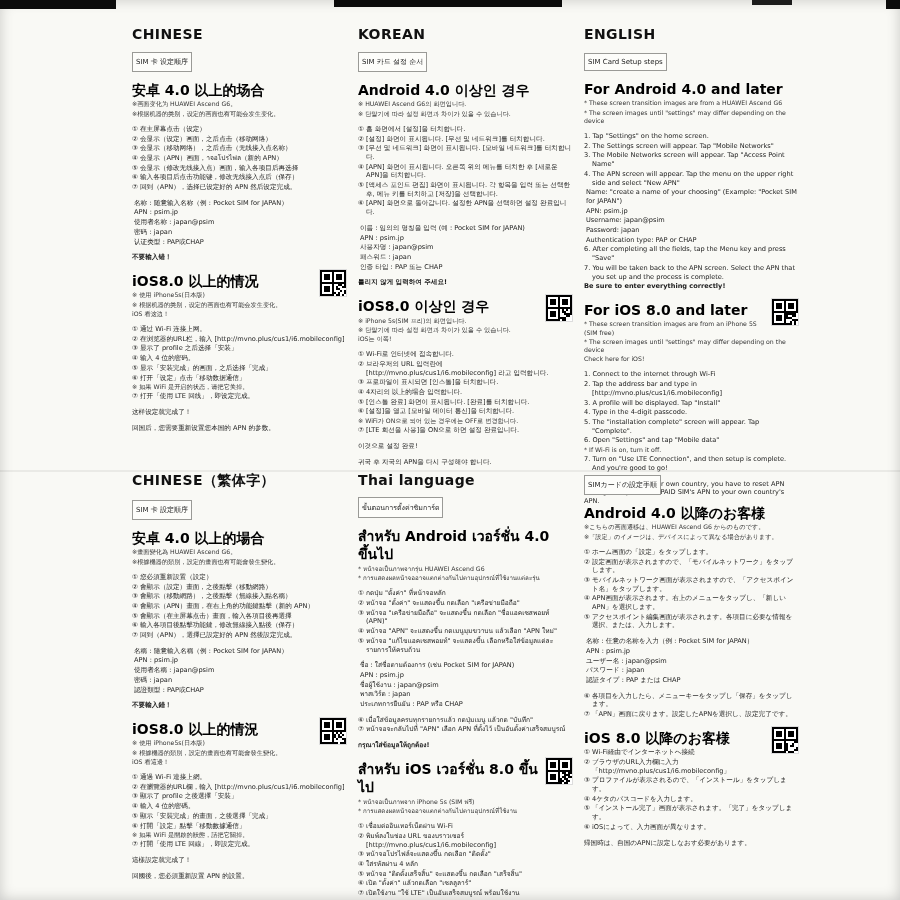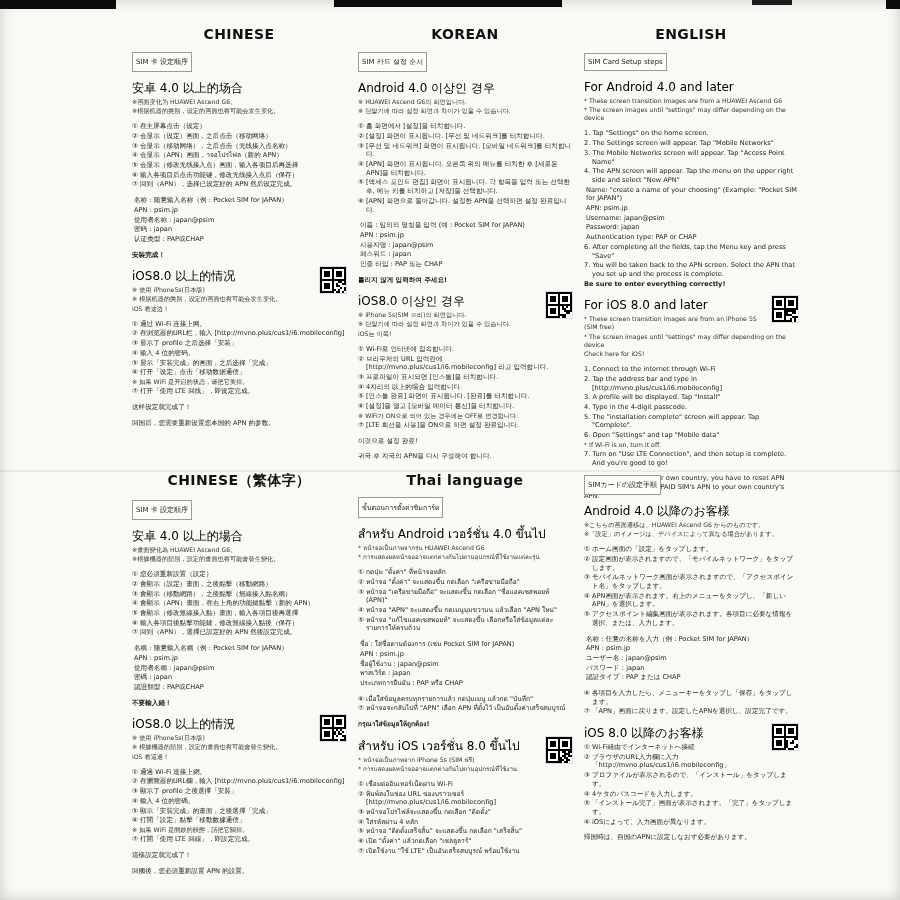--- a/index.html
+++ b/index.html
@@ -21,31 +21,31 @@
   .a4 { left: 886px; width: 14px;  height: 9px; }
   .fold { position:absolute; left:0; right:0; top:470px; height:2px; background:rgba(0,0,0,.06); }
 
   .sheet { position: absolute; inset: 0; }
   .row { display: flex; gap: 12px; padding: 0 102px 0 132px; box-sizing: border-box; }
   .row-top { margin-top: 26px; height: 436px; }
   .row-bottom { margin-top: 10px; }
 
   .col { flex: 1 1 0; min-width: 0; }
   .col-title {
-    font-size: 14px; font-weight: bold; text-align: center;
+    font-size: 14px; font-weight: bold; 
     margin: 0 0 7px 0; letter-spacing: .4px; color: #111;
   }
   .tag {
     display: inline-block; font-size: 7px; color: #222;
     border: 1px solid #9a9a96; padding: 4px 3px; margin-bottom: 5px;
     background: #fdfdfa;
   }
   .blocks { }
   .blk { font-size: 6.6px; line-height: 1.32; color: #1b1b1b; margin: 1px 0; }
-  .h    { font-size: 12px; font-weight: normal; margin-top: 4px; color:#000; }
+  .h    { font-size: 14px; font-weight: bold; margin-top: 4px; color:#000; }
   .note { font-size: 6.2px; color: #333; }
   .step { padding-left: 8px; text-indent: -8px; }
   .field{ margin-left: 2px; }
   .warn { font-weight: bold; }
   .end  { }
   .gap  { height: 5px; }
   .qr   { float: right; width: 26px; height: 26px; margin: 2px 0 2px 5px; }
   .qr svg { display:block; width: 26px; height: 26px; outline: 1px solid #ddd; }
 </style>
 </head>
@@ -75,21 +75,21 @@
           <div class="blk step">⑤ 会显示（修改无线接入点）画面，输入各项目后再选择</div>
           <div class="blk step">⑥ 输入各项目后点击功能键，修改无线接入点后（保存）</div>
           <div class="blk step">⑦ 回到（APN），选择已设定好的 APN 然后设定完成。</div>
           <div class="gap"></div>
           <div class="blk field">名称：随意输入名称（例：Pocket SIM for JAPAN）</div>
           <div class="blk field">APN：psim.jp</div>
           <div class="blk field">使用者名称：japan@psim</div>
           <div class="blk field">密码：japan</div>
           <div class="blk field">认证类型：PAP或CHAP</div>
           <div class="gap"></div>
-          <div class="blk warn">安裝完成！</div>
+          <div class="blk warn">不要输入错！</div>
           <div class="gap"></div>
           <div class="qr">
             <svg viewBox="0 0 26 26">
               <rect width="100%" height="100%" fill="#fff"></rect>
               <rect x="18" y="14" width="2" height="2" fill="#000"></rect>
               <rect x="20" y="14" width="2" height="2" fill="#000"></rect>
               <rect x="24" y="14" width="2" height="2" fill="#000"></rect>
               <rect x="16" y="16" width="2" height="2" fill="#000"></rect>
               <rect x="22" y="16" width="2" height="2" fill="#000"></rect>
               <rect x="24" y="16" width="2" height="2" fill="#000"></rect>
@@ -287,21 +287,21 @@
     <div class="tag">SIM 卡 設定順序</div>
     <div class="blocks">
           <div class="blk h">安卓 4.0 以上的場合</div>
           <div class="blk note">※畫面變化為 HUAWEI Ascend G6。</div>
           <div class="blk note">※根據機器的類別，設定的畫面也有可能會發生變化。</div>
           <div class="gap"></div>
           <div class="blk step">① 您必須重新設置（設定）</div>
           <div class="blk step">② 會顯示（設定）畫面，之後點擊（移動網路）</div>
           <div class="blk step">③ 會顯示（移動網路），之後點擊（無線接入點名稱）</div>
           <div class="blk step">④ 會顯示（APN）畫面，在右上角的功能鍵點擊（新的 APN）</div>
-          <div class="blk step">⑤ 會顯示（修改無線接入點）畫面，輸入各項目後再選擇</div>
+          <div class="blk step">⑤ 會顯示（在主屏幕点击）畫面，輸入各項目後再選擇</div>
           <div class="blk step">⑥ 輸入各項目後點擊功能鍵，修改無線接入點後（保存）</div>
           <div class="blk step">⑦ 回到（APN），選擇已設定好的 APN 然後設定完成。</div>
           <div class="gap"></div>
           <div class="blk field">名稱：隨意輸入名稱（例：Pocket SIM for JAPAN）</div>
           <div class="blk field">APN：psim.jp</div>
           <div class="blk field">使用者名稱：japan@psim</div>
           <div class="blk field">密碼：japan</div>
           <div class="blk field">認證類型：PAP或CHAP</div>
           <div class="gap"></div>
           <div class="blk warn">不要輸入錯！</div>

